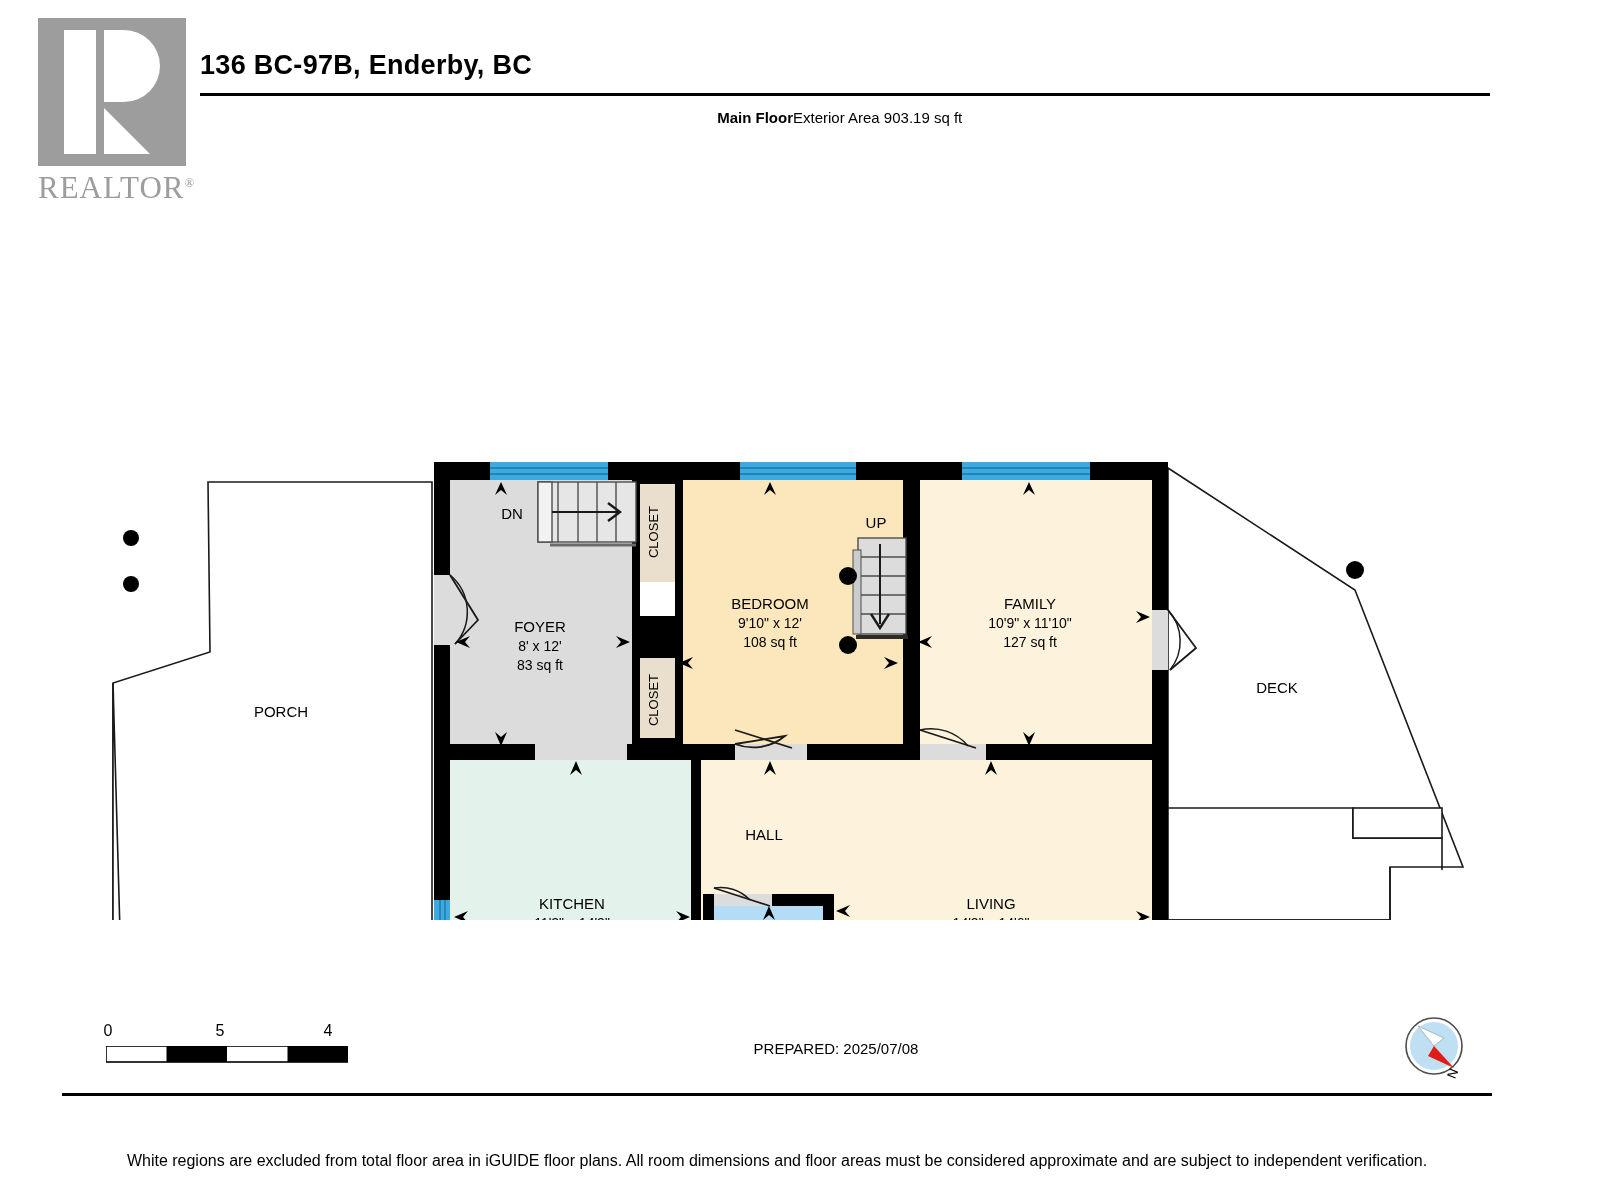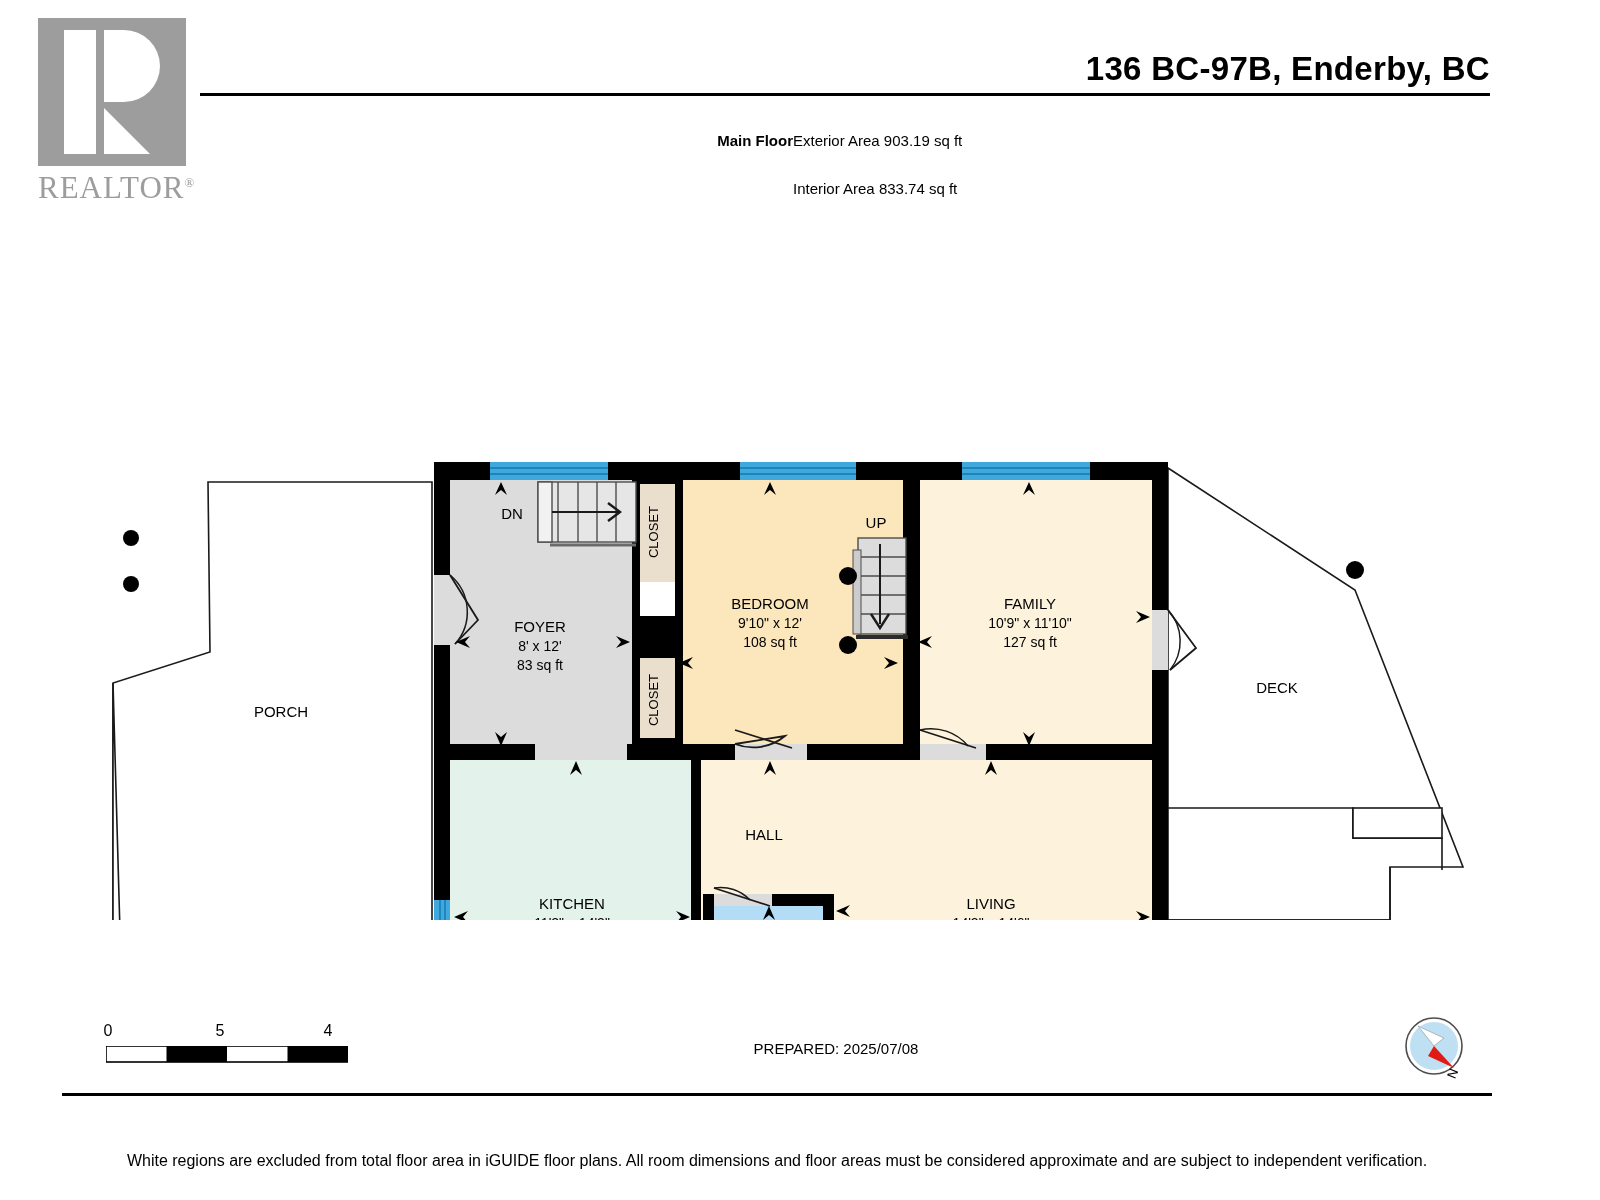--- a/index.html
+++ b/index.html
@@ -49,22 +49,22 @@
   }
   #realtor-word sup {
     font-size: 13px;
     vertical-align: super;
   }
 
   #title-text {
     position: absolute;
     left: 200px; top: 50px;
     width: 1290px;
-    text-align: right;
-    font-size: 33px;
+    text-align: left;
+    font-size: 27px;
     font-weight: bold;
     letter-spacing: .3px;
   }
   #title-rule {
     position: absolute;
     left: 200px; top: 93px;
     width: 1290px;
     height: 0;
     border-top: 3px solid #000;
   }
@@ -84,21 +84,20 @@
   .area-row .floor-label {
     font-weight: bold;
     display: inline-block;
     width: 96px;
     text-align: right;
   }
   .area-row .area-value {
     display: inline-block;
     width: 200px;
     text-align: left;
-    margin-top: 23px;
   }
   .area-row.second .floor-label { visibility: hidden; }
 
   
   #plan-wrap {
     position: absolute;
     left: 0; top: 220px;
     width: 1372px;
     height: 700px;
   }
@@ -184,23 +183,20 @@
     </div>
     <div id="realtor-word"><span>REALTOR</span><sup>®</sup></div>
   </div>
 
   <div id="title-text">136 BC-97B, Enderby, BC</div>
   <div id="title-rule"></div>
 
   <div id="area-block">
     <div class="area-row">
       <span class="floor-label">Main Floor</span><span class="area-value">Exterior Area 903.19 sq ft</span>
-    </div>
-    <div class="area-row second">
-      <span class="floor-label">Main Floor</span><span class="area-value">Interior Area 833.74 sq ft</span>
     </div>
   </div>
 </div>
 
 <div id="plan-wrap">
 <svg id="plan-svg" width="1600" height="700" viewBox="0 0 1600 700">
 
   <polygon points="208,262 432,262 432,712 120,712 113,713 113,463 210,432 208,262" fill="#ffffff" stroke="#1a1a1a" stroke-width="1.6"></polygon>
   <polygon points="113,463 113,713 420,801 432,712 120,712" fill="#ffffff" stroke="#1a1a1a" stroke-width="1.6"></polygon>
 

